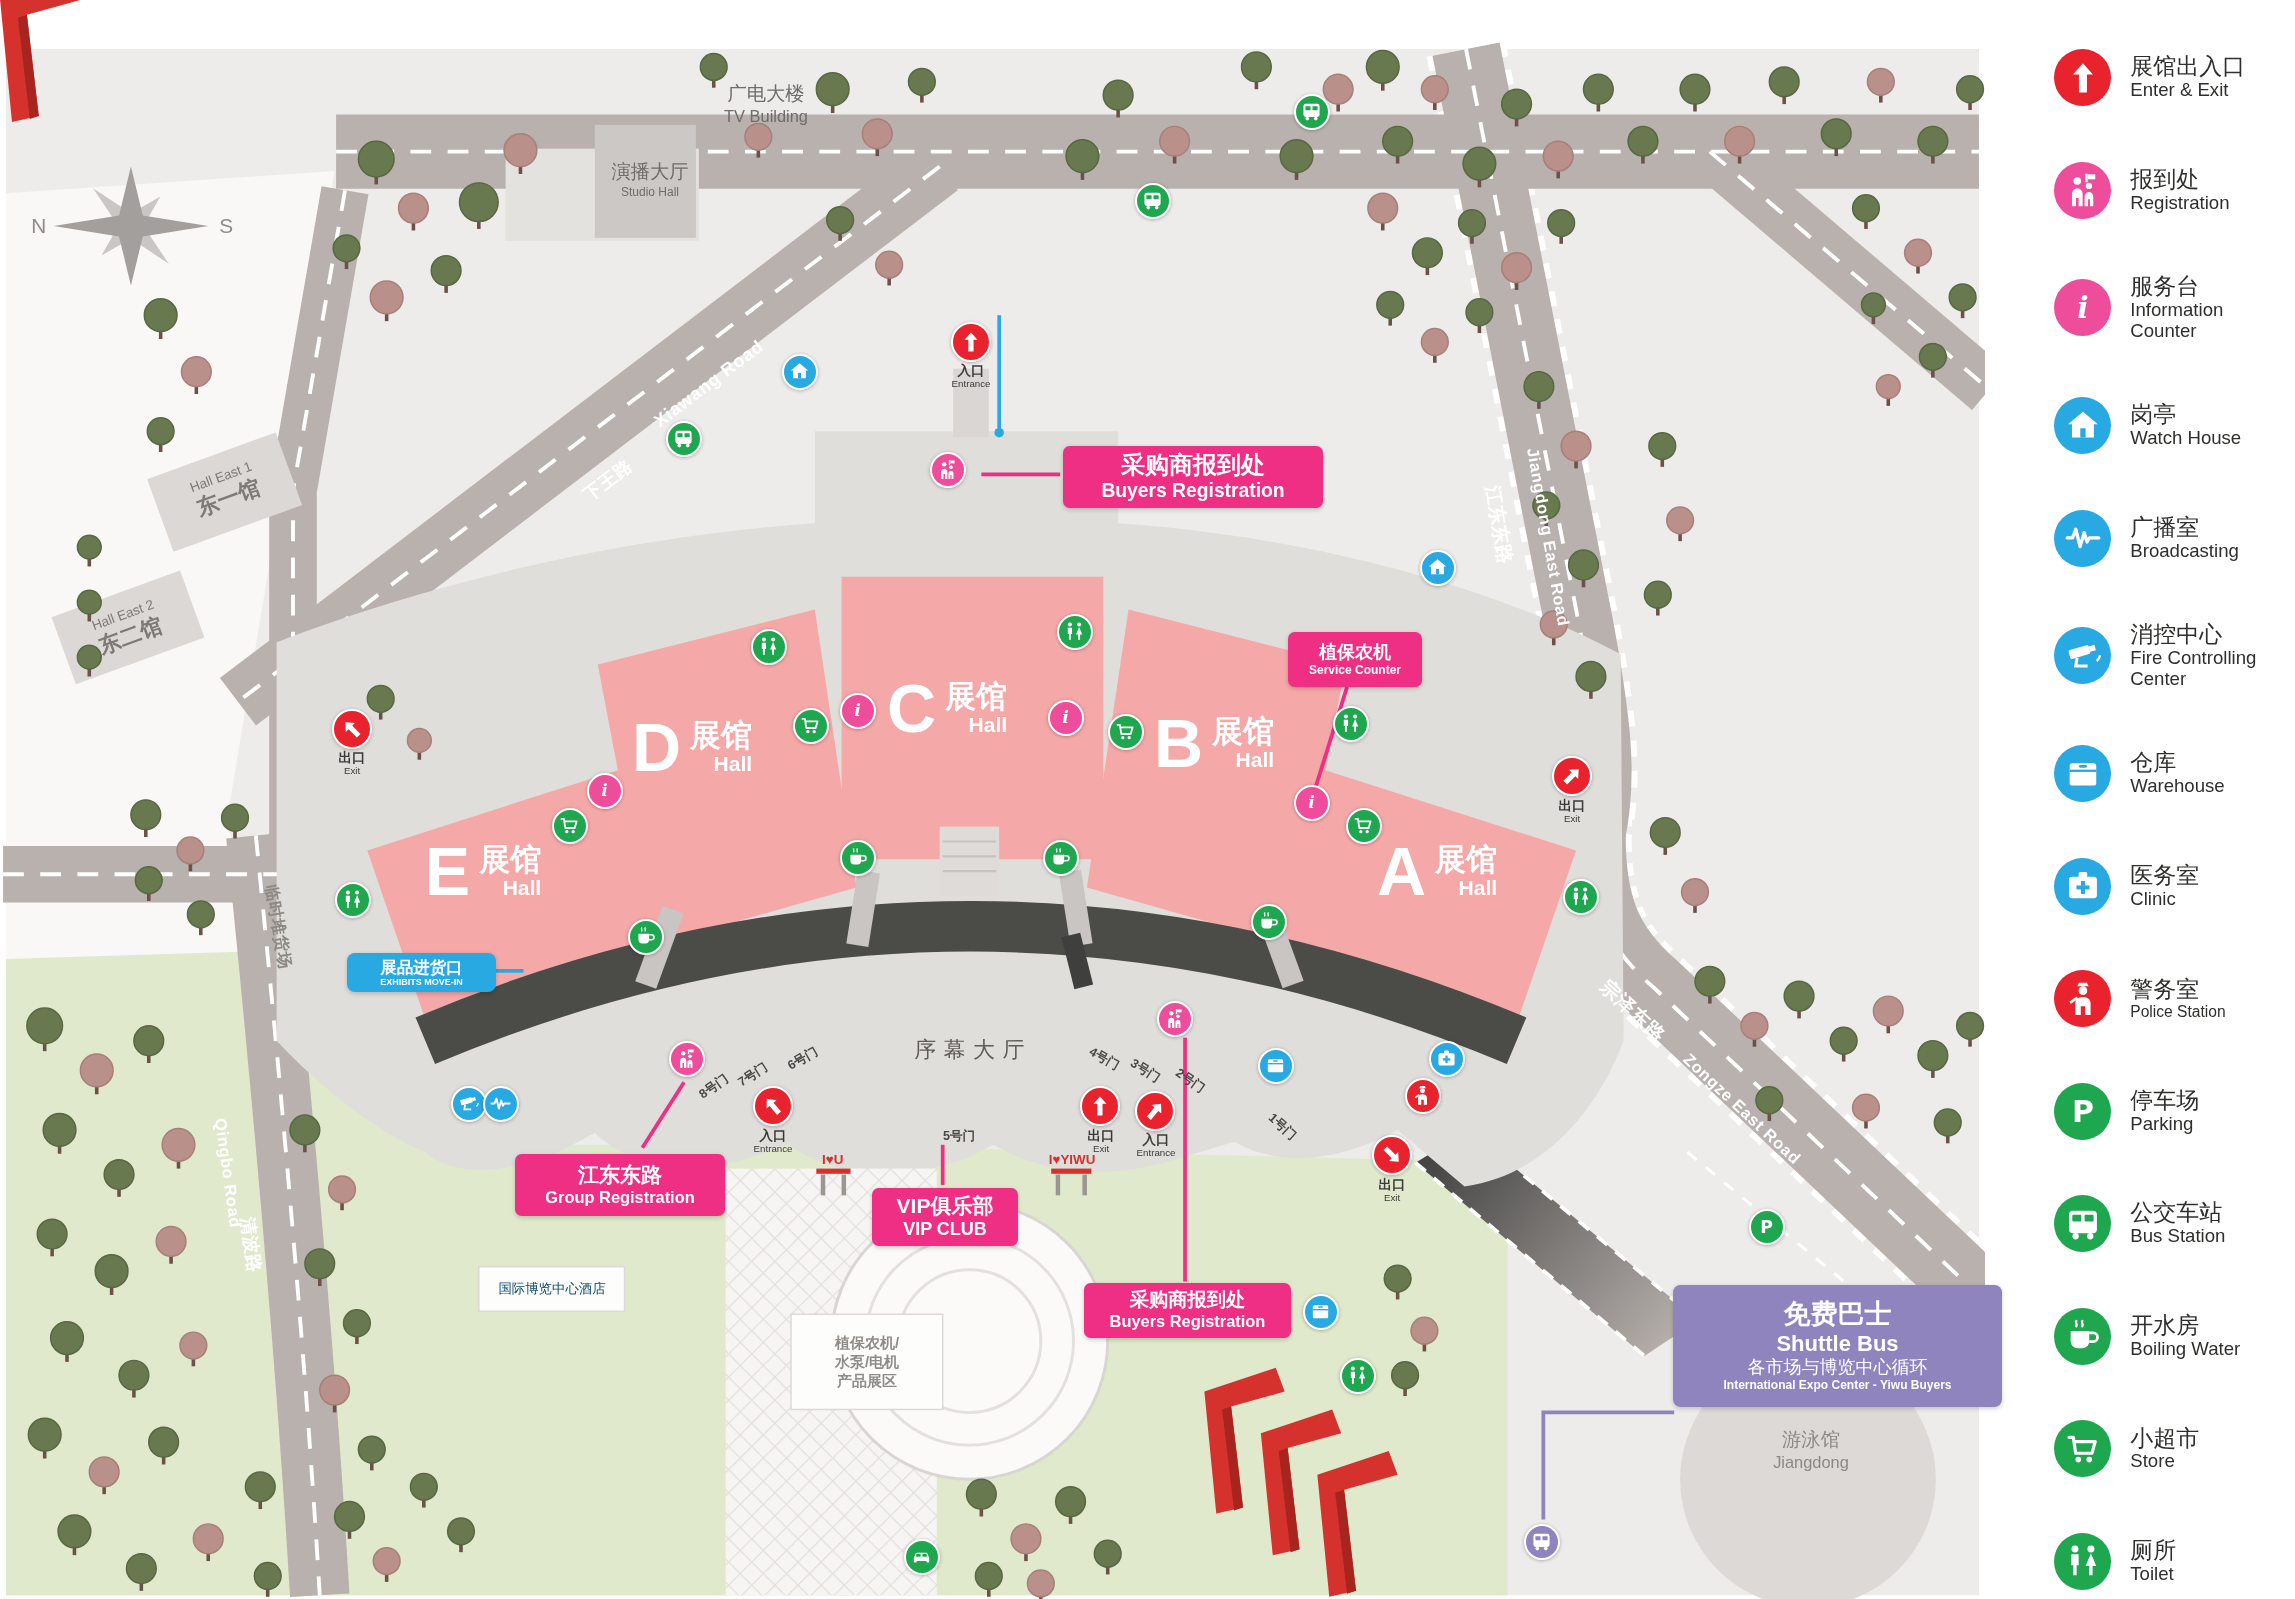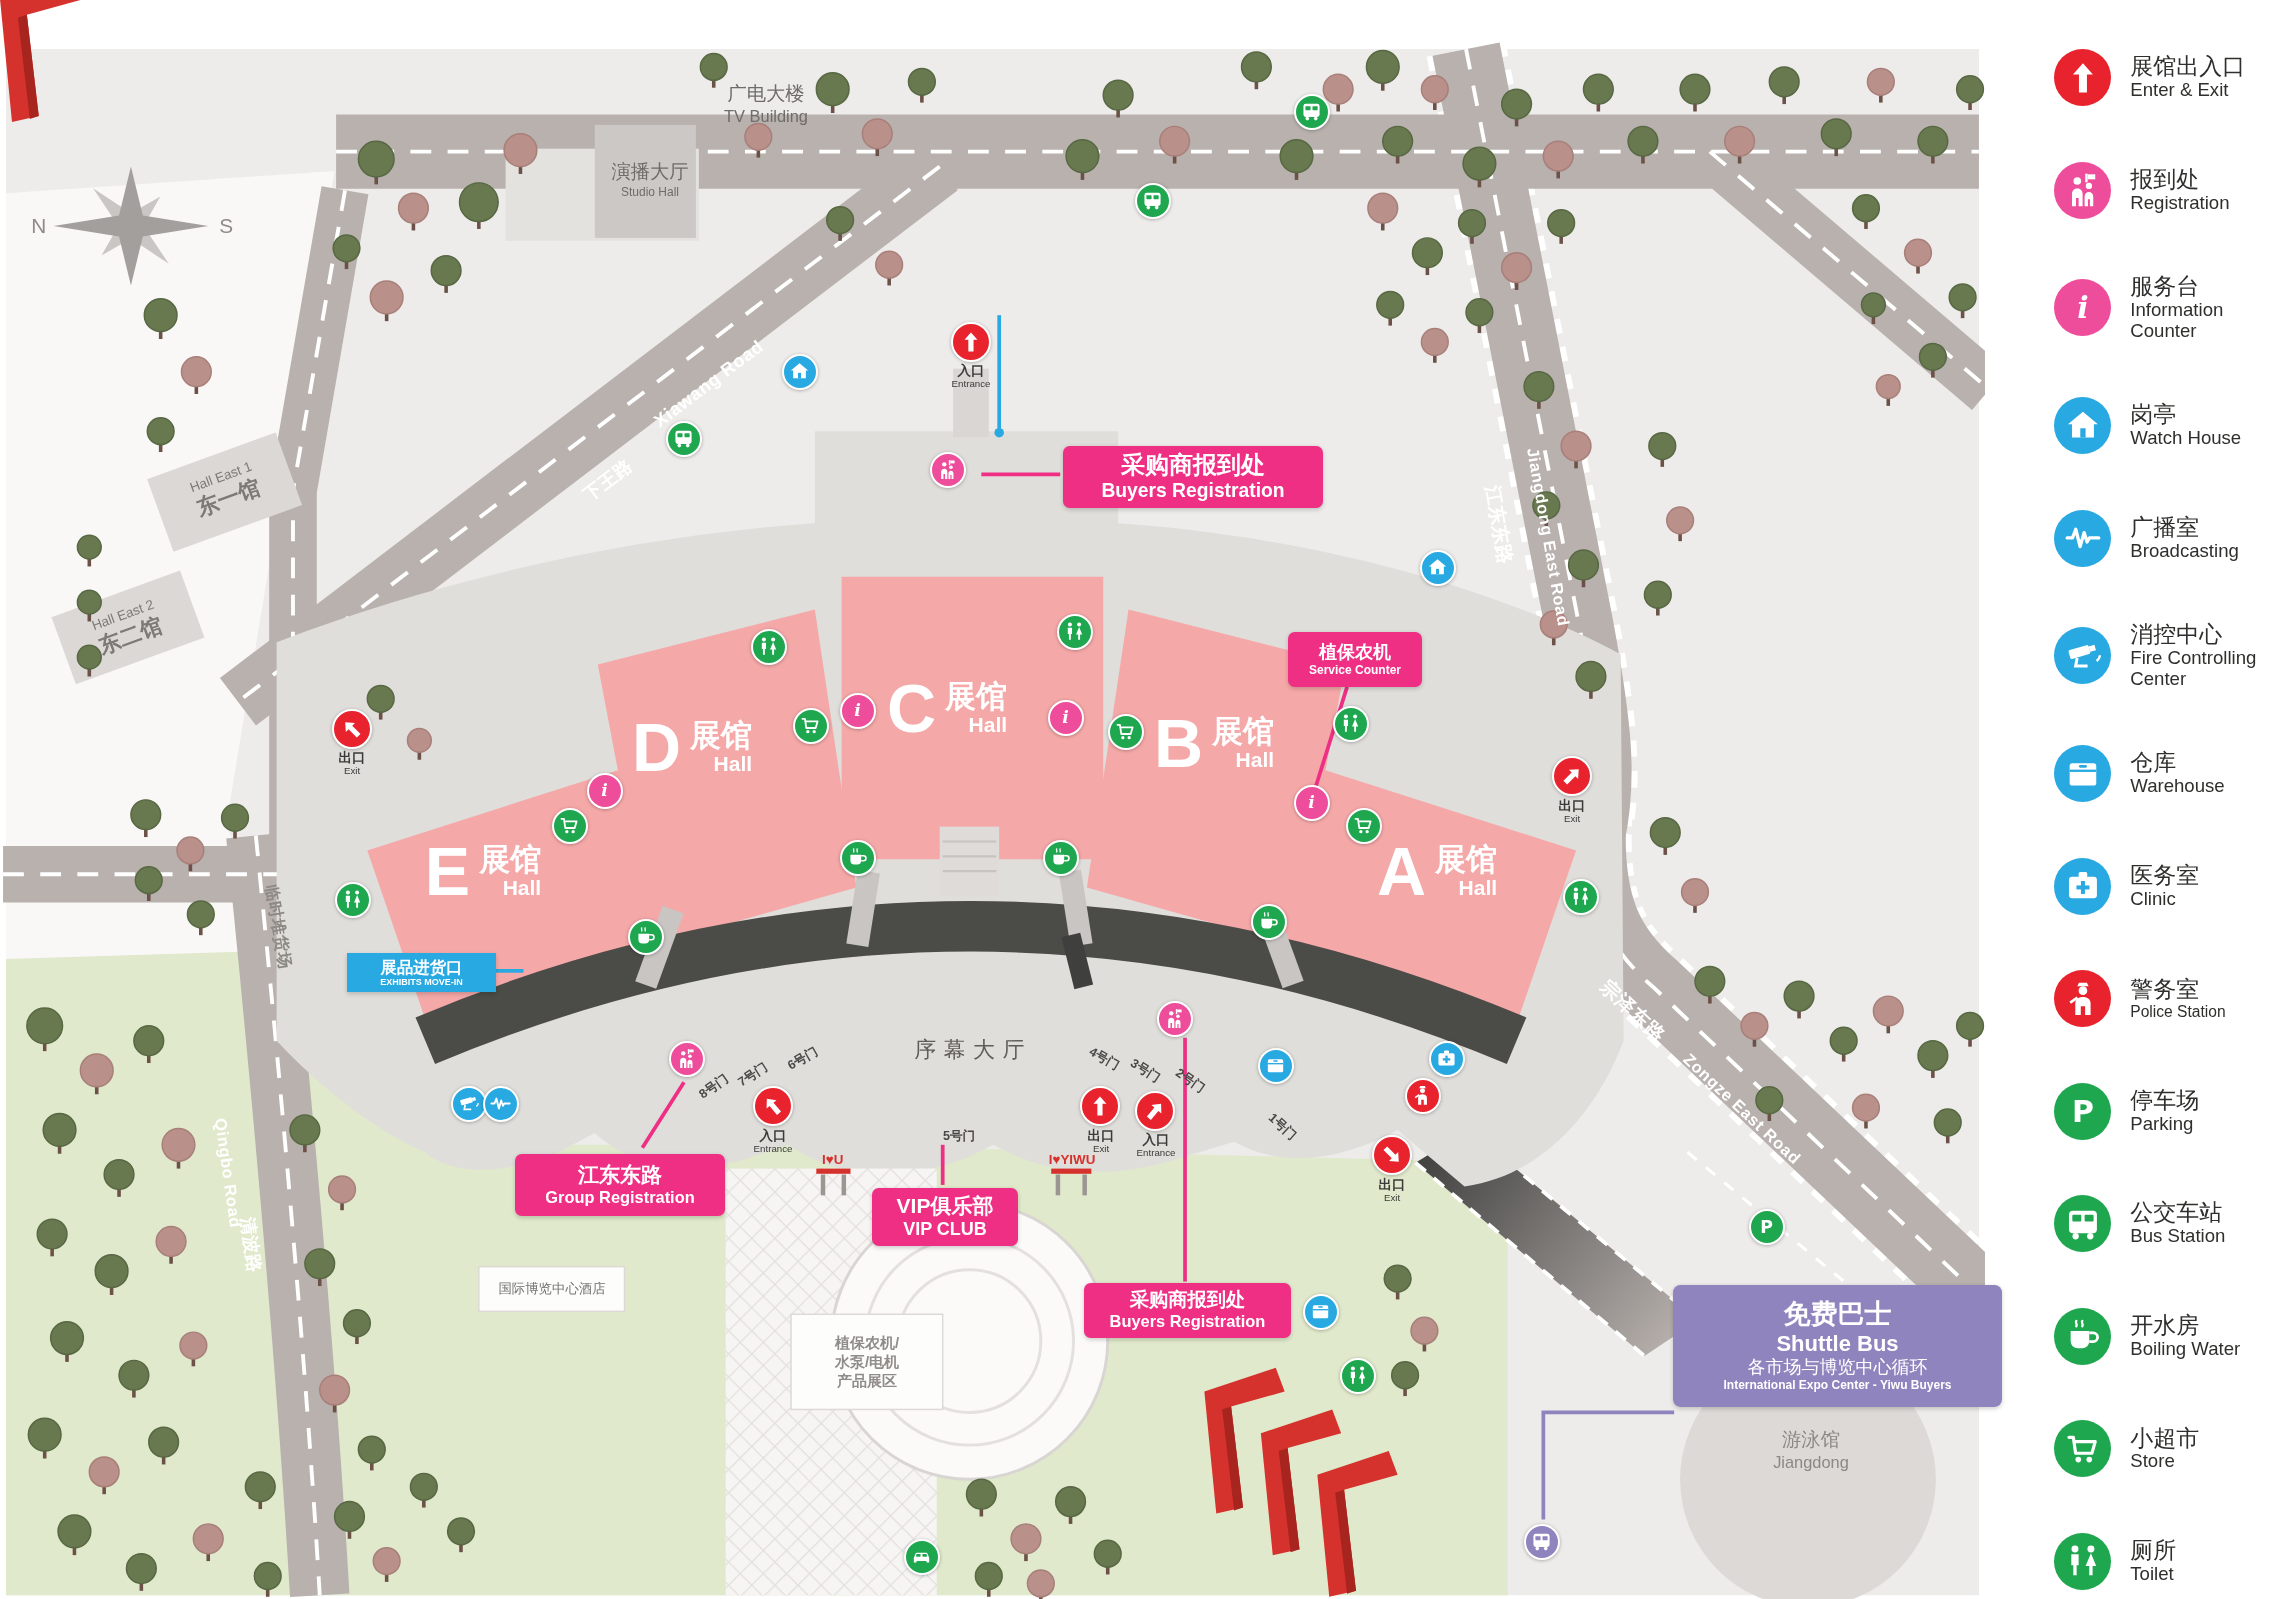--- a/index.html
+++ b/index.html
@@ -436,21 +436,21 @@
     <div style="font-size:22px;font-weight:bold;">东一馆</div>
   </div>
   <div class="ml" style="left:128px;top:629px;color:#7c7976;transform:translate(-50%,-50%) rotate(-20deg);">
     <div style="font-size:13.4px;">Hall East 2</div>
     <div style="font-size:22px;font-weight:bold;">东二馆</div>
   </div>
   <div class="ml" style="left:1811px;top:1449px;color:#8b8885;">
     <div style="font-size:19.3px;">游泳馆</div>
     <div style="font-size:16.4px;">Jiangdong</div>
   </div>
-  <div class="ml" style="left:552px;top:1289px;color:#737373;font-size:13.4px;">国际博览中心酒店</div>
+  <div class="ml" style="left:552px;top:1289px;color:#0c4a6e;font-size:13.4px;">国际博览中心酒店</div>
   <div class="ml" style="left:867px;top:1362px;color:#908c88;font-weight:bold;font-size:15px;line-height:1.25;">
     <div>植保农机/</div>
     <div>水泵/电机</div>
     <div>产品展区</div>
   </div>
   <div class="ml" style="left:973px;top:1050px;color:#5f5d5a;font-size:22px;letter-spacing:7.4px;">序幕大厅</div>
 
   <div class="rl" style="left:709px;top:384px;--r:-37deg;font-size:18px;">Xiawang Road</div>
   <div class="rl" style="left:608px;top:480px;--r:-37deg;font-size:18px;">下王路</div>
   <div class="rl" style="left:1499px;top:525px;--r:80deg;font-size:19.3px;">江东东路</div>
@@ -507,21 +507,21 @@
   <div class="gate" style="left:1282px;top:1127px;--r:42deg;">1号门</div>
 
   <div class="callout" style="left:1063px;top:446px;width:260px;height:62px;background:#ee2f84;">
     <div class="zh" style="font-size:24px;">采购商报到处</div>
     <div class="en" style="font-size:19.3px;">Buyers Registration</div>
   </div>
   <div class="callout" style="left:1288px;top:632px;width:134px;height:55px;background:#ee2f84;">
     <div class="zh" style="font-size:18px;">植保农机</div>
     <div class="en" style="font-size:12px;">Service Counter</div>
   </div>
-  <div class="callout" style="left:347px;top:953px;width:149px;height:39px;background:#29a9e1;border-radius:0;">
+  <div class="callout" style="left:347px;top:953px;width:149px;height:39px;background:#29a9e1;border-radius:8px;">
     <div class="zh" style="font-size:16.4px;">展品进货口</div>
     <div class="en" style="font-size:9px;">EXHIBITS MOVE-IN</div>
   </div>
   <div class="callout" style="left:515px;top:1154px;width:210px;height:62px;background:#ee2f84;">
     <div class="zh" style="font-size:21px;">江东东路</div>
     <div class="en" style="font-size:16.4px;">Group Registration</div>
   </div>
   <div class="callout" style="left:872px;top:1188px;width:146px;height:58px;background:#ee2f84;">
     <div class="zh" style="font-size:21px;">VIP俱乐部</div>
     <div class="en" style="font-size:18px;">VIP CLUB</div>

